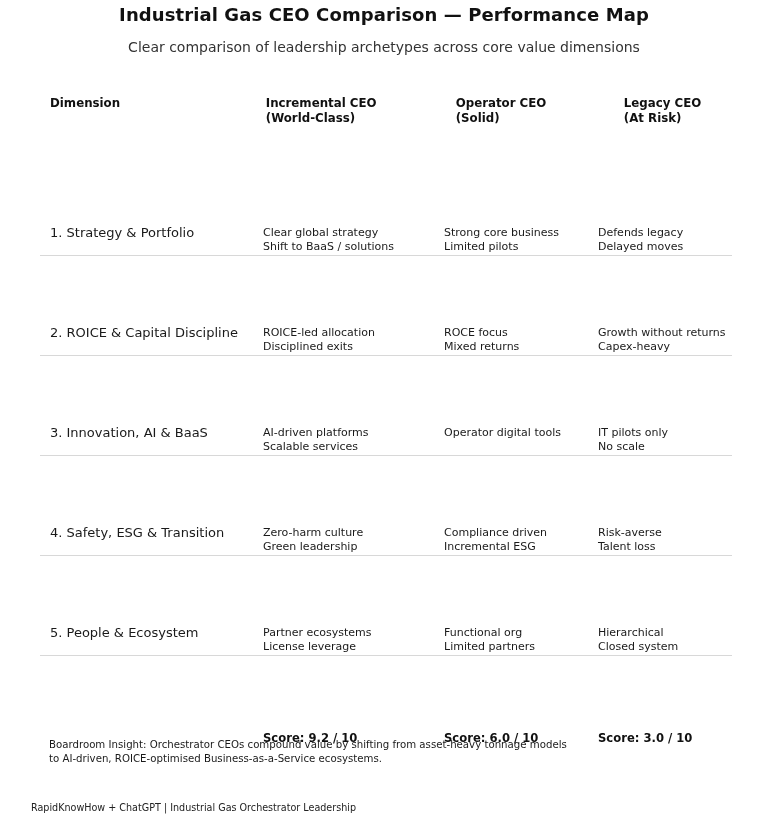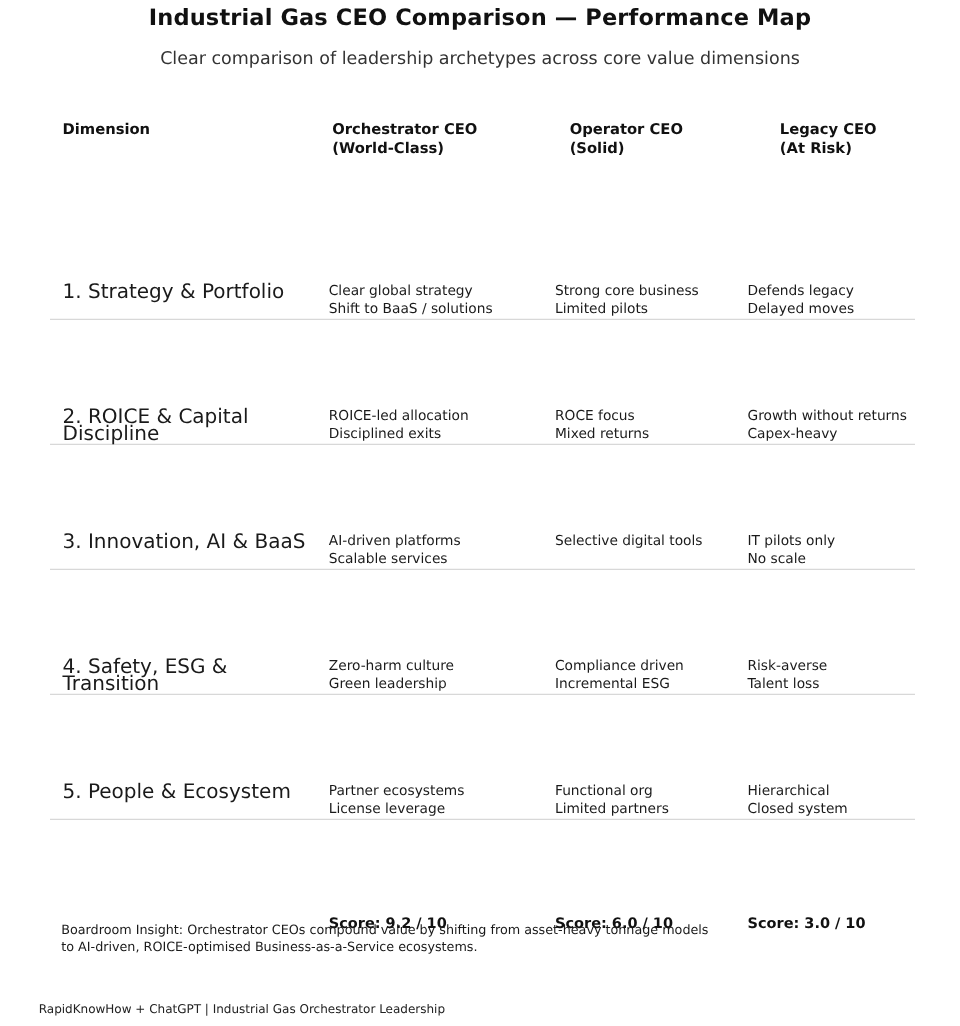--- a/index.html
+++ b/index.html
@@ -79,21 +79,21 @@
   .data-row .cell {
     position: absolute;
     top: 70px;
     font-size: 11px;
     line-height: 13.5px;
     color: #1a1a1a;
   }
   .data-row .cell.dim {
     left: 10px;
     width: 205px;
-    font-size: 16px;
+    font-size: 13px;
   }
   .data-row .cell.a { left: 223px; width: 175px; }
   .data-row .cell.b { left: 404px; width: 148px; }
   .data-row .cell.c { left: 558px; width: 150px; }
   .cell .l2 { display: block; }
 
   .score-row {
     height: 97px;
     position: relative;
   }
@@ -134,21 +134,21 @@
   <div class="title">Industrial Gas CEO Comparison — Performance Map</div>
   <div class="subtitle">Clear comparison of leadership archetypes across core value dimensions</div>
 
   <div class="grid">
 
     <div class="row header-row">
       <div class="col-dim header-cell">
         <span>Dimension</span>
       </div>
       <div class="col-a header-cell">
-        <span>Orchestrator CEO</span>
+        <span>Incremental CEO</span>
         <span class="sub">(World-Class)</span>
       </div>
       <div class="col-b header-cell">
         <span>Operator CEO</span>
         <span class="sub">(Solid)</span>
       </div>
       <div class="col-c header-cell">
         <span>Legacy CEO</span>
         <span class="sub">(At Risk)</span>
       </div>
@@ -186,21 +186,21 @@
       </div>
     </div>
 
     <div class="data-row">
       <div class="cell dim">3. Innovation, AI &amp; BaaS</div>
       <div class="cell a">
         <span>AI-driven platforms</span>
         <span class="l2">Scalable services</span>
       </div>
       <div class="cell b">
-        <span>Selective digital tools</span>
+        <span>Operator digital tools</span>
         <span class="l2"></span>
       </div>
       <div class="cell c">
         <span>IT pilots only</span>
         <span class="l2">No scale</span>
       </div>
     </div>
 
     <div class="data-row">
       <div class="cell dim">4. Safety, ESG &amp; Transition</div>

